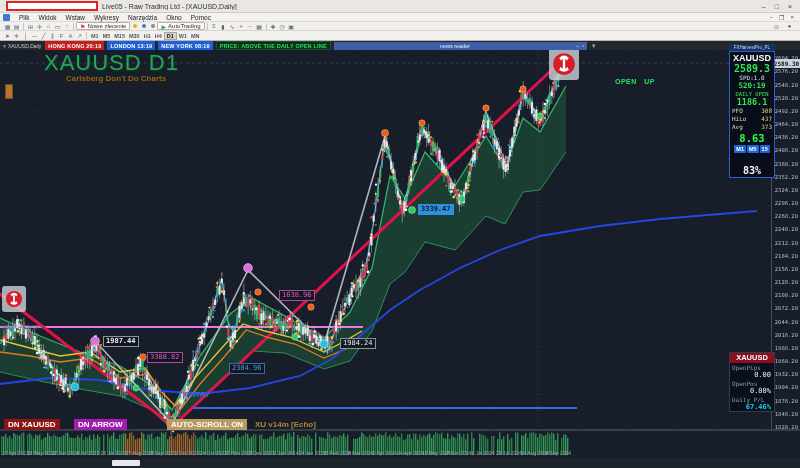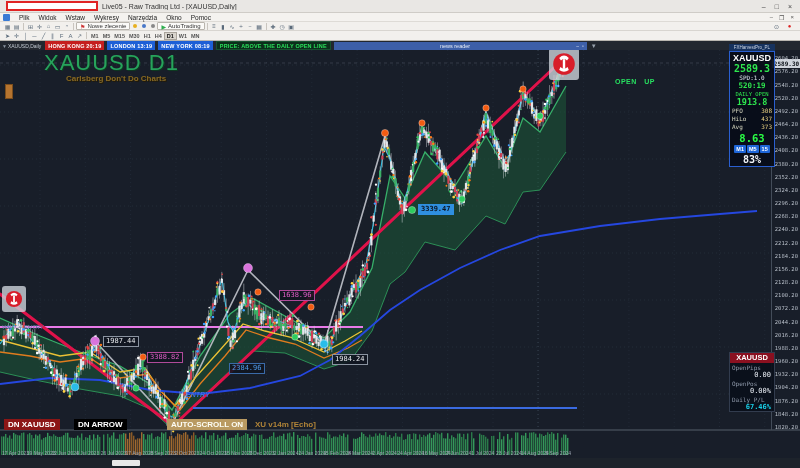--- a/index.html
+++ b/index.html
@@ -74,41 +74,41 @@
   .ip-spd{color:#dfe6ee;font-size:6px}
   .ip-time{color:#2ee64e;font-size:7.5px;font-weight:bold}
   .ip-dolbl{color:#2ee64e;font-size:5.5px;margin-top:1px}
   .ip-doval{color:#2ee64e;font-size:8.5px;font-weight:bold}
   .ip-row{display:flex;justify-content:space-between;font-size:6px;color:#e8d080;line-height:8px}
   .ip-row span:first-child{color:#d8d8c0}
   .ip-big{color:#2aff46;font-weight:bold;font-size:10.5px;margin-top:1px}
   .ip-chips{display:flex;gap:1px;justify-content:center;margin-top:1px}
   .chip{background:#1e66d8;color:#fff;font-size:5.5px;font-weight:bold;padding:1px 2px;border-radius:1px;
     font-family:"Liberation Sans",sans-serif}
-  .ip-pct{color:#f2f5f9;font-weight:bold;font-size:10px;margin-top:1px}
+  .ip-pct{color:#f2f5f9;font-weight:bold;font-size:10px;margin-top:12px}
   .pos-panel{position:absolute;left:729px;top:311px;width:46px;background:rgba(10,15,26,.92);
     border:1px solid #323c4e;z-index:6;font-family:"DejaVu Sans Mono",monospace}
   .pp-head{background:#8a1020;color:#fff;font-weight:bold;font-size:7.5px;text-align:center;
     font-family:"Liberation Sans",sans-serif;line-height:10px}
   .pp-lbl{color:#8d97a8;font-size:6px;padding:1px 2px 0}
   .pp-val{color:#e6ebf2;font-size:7px;text-align:right;padding:0 3px}
   .pp-val.cyan{color:#18d0e8;font-weight:bold}
 
   
   #scale{position:absolute;left:771px;top:0;width:29px;height:389px;border-left:1px solid #434c59;z-index:5}
   .scale-lbl{position:absolute;right:2px;font-size:5.5px;color:#b6bdc7;font-family:"DejaVu Sans Mono",monospace}
   #cur-price{position:absolute;left:0;top:18px;width:29px;height:9px;background:#cfd4dc;color:#0d1219;
     font-size:6px;font-weight:bold;display:flex;align-items:center;justify-content:center;
     font-family:"DejaVu Sans Mono",monospace}
 
   
   .fchip{position:absolute;top:378px;height:11px;display:flex;align-items:center;padding:0 4px;
     font-size:8px;font-weight:bold;color:#fff;z-index:6;white-space:nowrap}
   #dn-square{left:4px;background:#8c1616}
-  #dn-arrow{left:74px;background:#000000}
+  #dn-arrow{left:74px;background:#a21caf}
   #autoscroll{left:167px;background:#b99a62;color:#fdfdf5}
   #echo{left:251px;background:transparent;color:#b08438}
   #dates{position:absolute;left:0;top:409px;width:800px;height:8px;z-index:6}
   .date-lbl{position:absolute;top:0;font-size:5px;color:#98a2ae;white-space:nowrap}
   #bottom-strip{position:absolute;left:0;top:417px;width:800px;height:10px;background:#1d232b;z-index:5}
   #scroll-thumb{position:absolute;left:112px;top:2px;width:28px;height:6px;background:#e8e8e8;border-radius:1px}
 </style>
 </head>
 <body>
 
@@ -1575,25 +1575,25 @@
       <span class="shift-caret">▼</span>
     </div>
 
     <div id="chart-title" class="overlay">XAUUSD D1</div>
     <div id="chart-subtitle" class="overlay">Carlsberg Don't Do Charts</div>
     <div id="open-up" class="overlay">OPEN UP</div>
     <div id="wait-entry" class="overlay">WAIT 4 ENTRY</div>
     <div id="entry-txt" class="overlay">ENTRY</div>
     <div id="left-mark" class="overlay"></div>
     <div id="price-labels">
-        <div class="plabel" style="left: 103px; top: 295px; color: rgb(232, 235, 238); border: 1px solid rgb(138, 147, 160);">1987.44</div>
+        <div class="plabel" style="left: 103px; top: 295px; color: rgb(232, 235, 238); border: 1px solid rgb(138, 147, 160); font-weight: bold;">1987.44</div>
         <div class="plabel" style="left: 147px; top: 311px; color: rgb(227, 95, 200); border: 1px solid rgb(176, 74, 154);">3388.82</div>
         <div class="plabel" style="left: 229px; top: 322px; color: rgb(79, 154, 232); border: 1px solid rgb(58, 106, 168);">2384.96</div>
         <div class="plabel" style="left: 279px; top: 249px; color: rgb(227, 95, 200); border: 1px solid rgb(176, 74, 154);">1638.96</div>
-        <div class="plabel" style="left: 332px; top: 297px; color: rgb(232, 235, 238); border: 1px solid rgb(138, 147, 160); margin-top: 16px;">1984.24</div>
+        <div class="plabel" style="left: 340px; top: 297px; color: rgb(232, 235, 238); border: 1px solid rgb(138, 147, 160);">1984.24</div>
         <div class="plabel" style="left: 418px; top: 163px; color: rgb(10, 20, 34); border: 1px solid rgb(47, 143, 224); background: rgb(47, 143, 224); font-weight: bold;">3339.47</div>
       </div>
     <div id="round-badges">
         <div class="round-badge" style="left: 2px; top: 245px; width: 24px; height: 26px;">
           <svg width="18" height="18" viewBox="0 0 20 20">
             <circle cx="10" cy="10" r="9" fill="#d81d2a"></circle>
             <path d="M6 5 Q10 1 14 5 L12.5 7 Q10 4.6 7.5 7 Z" fill="#fff"></path>
             <rect x="9" y="6" width="2" height="8" fill="#fff"></rect>
             <path d="M6 15 Q10 18 14 15 L13 12.5 Q10 15 7 12.5 Z" fill="#fff"></path>
           </svg>
@@ -1608,21 +1608,21 @@
         </div>
       </div>
 
     <div class="ind-strip">FXHarvestPro_PL</div>
     <div class="info-panel">
       <div class="ip-sym">XAUUSD</div>
       <div class="ip-price">2589.3</div>
       <div class="ip-spd">SPD:1.0</div>
       <div class="ip-time">520:19</div>
       <div class="ip-dolbl">DAILY OPEN</div>
-      <div class="ip-doval">1913.8</div>
+      <div class="ip-doval">1186.1</div>
       <div class="ip-row">
         <span>PFO</span>
           <span>308</span>
         </div>
       <div class="ip-row">
         <span>HiLo</span>
           <span>437</span>
         </div>
       <div class="ip-row">
         <span>Avg</span>

